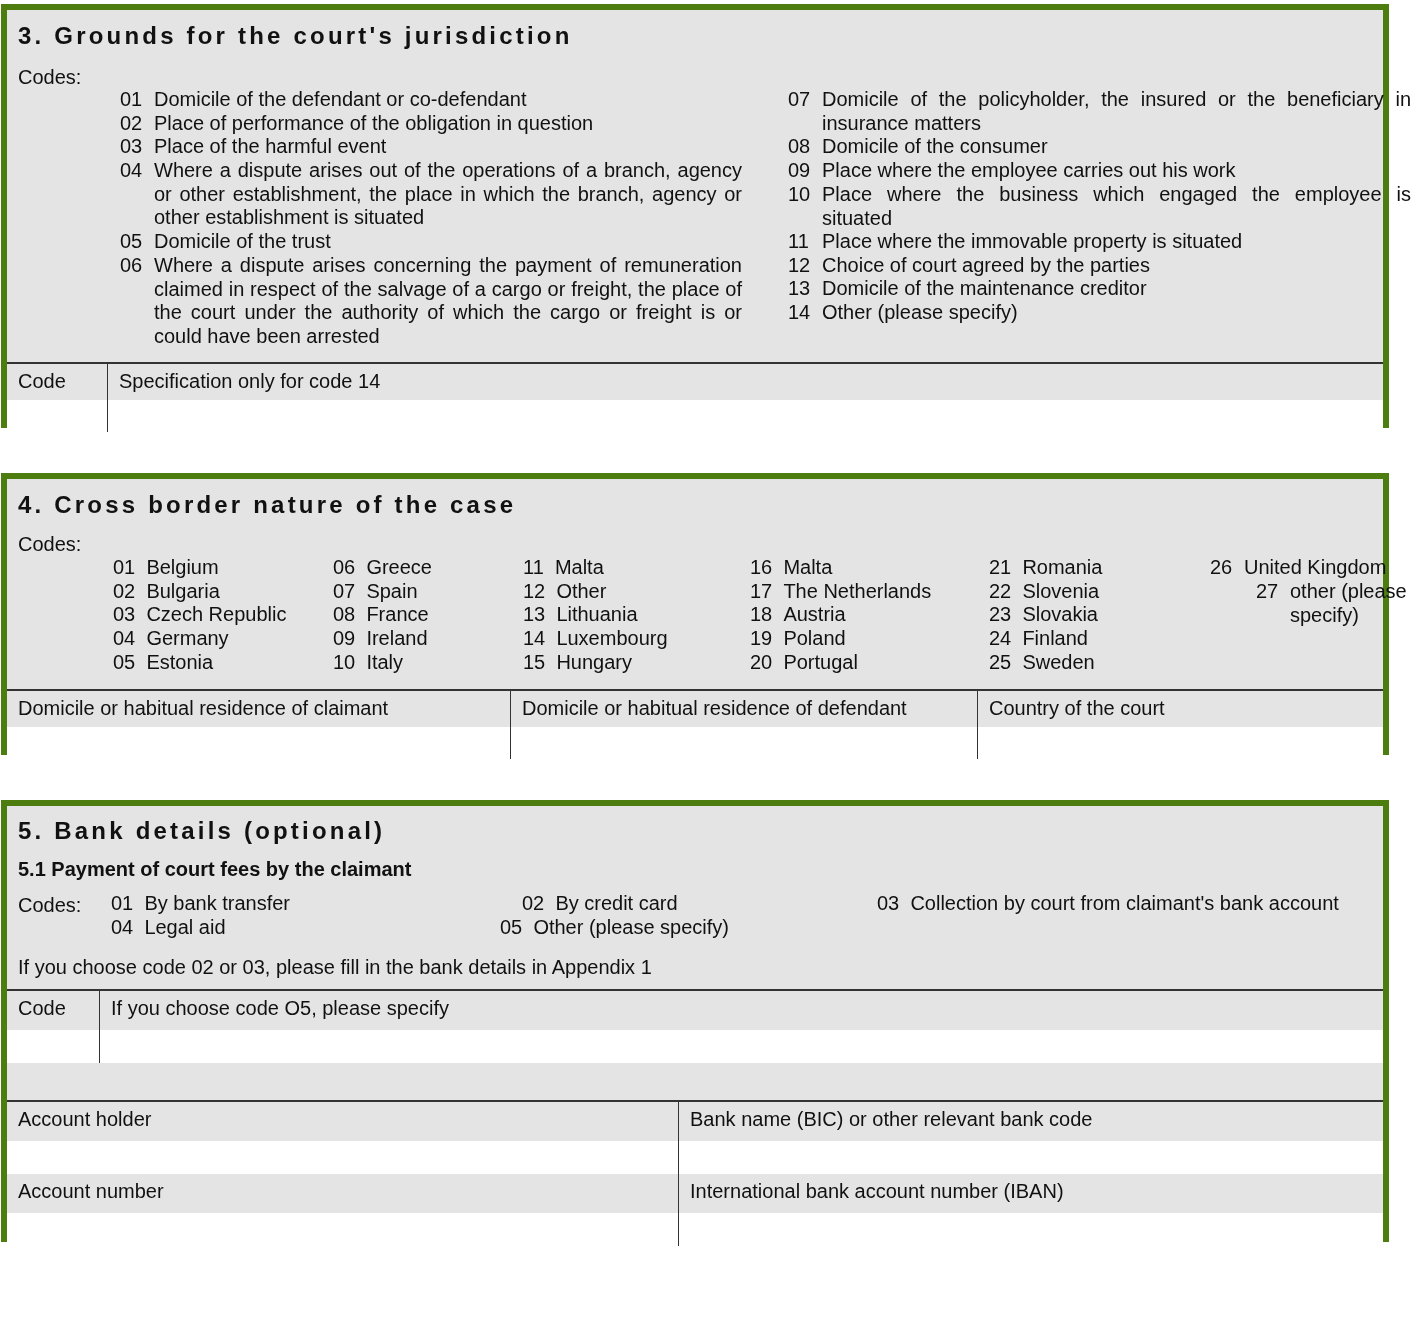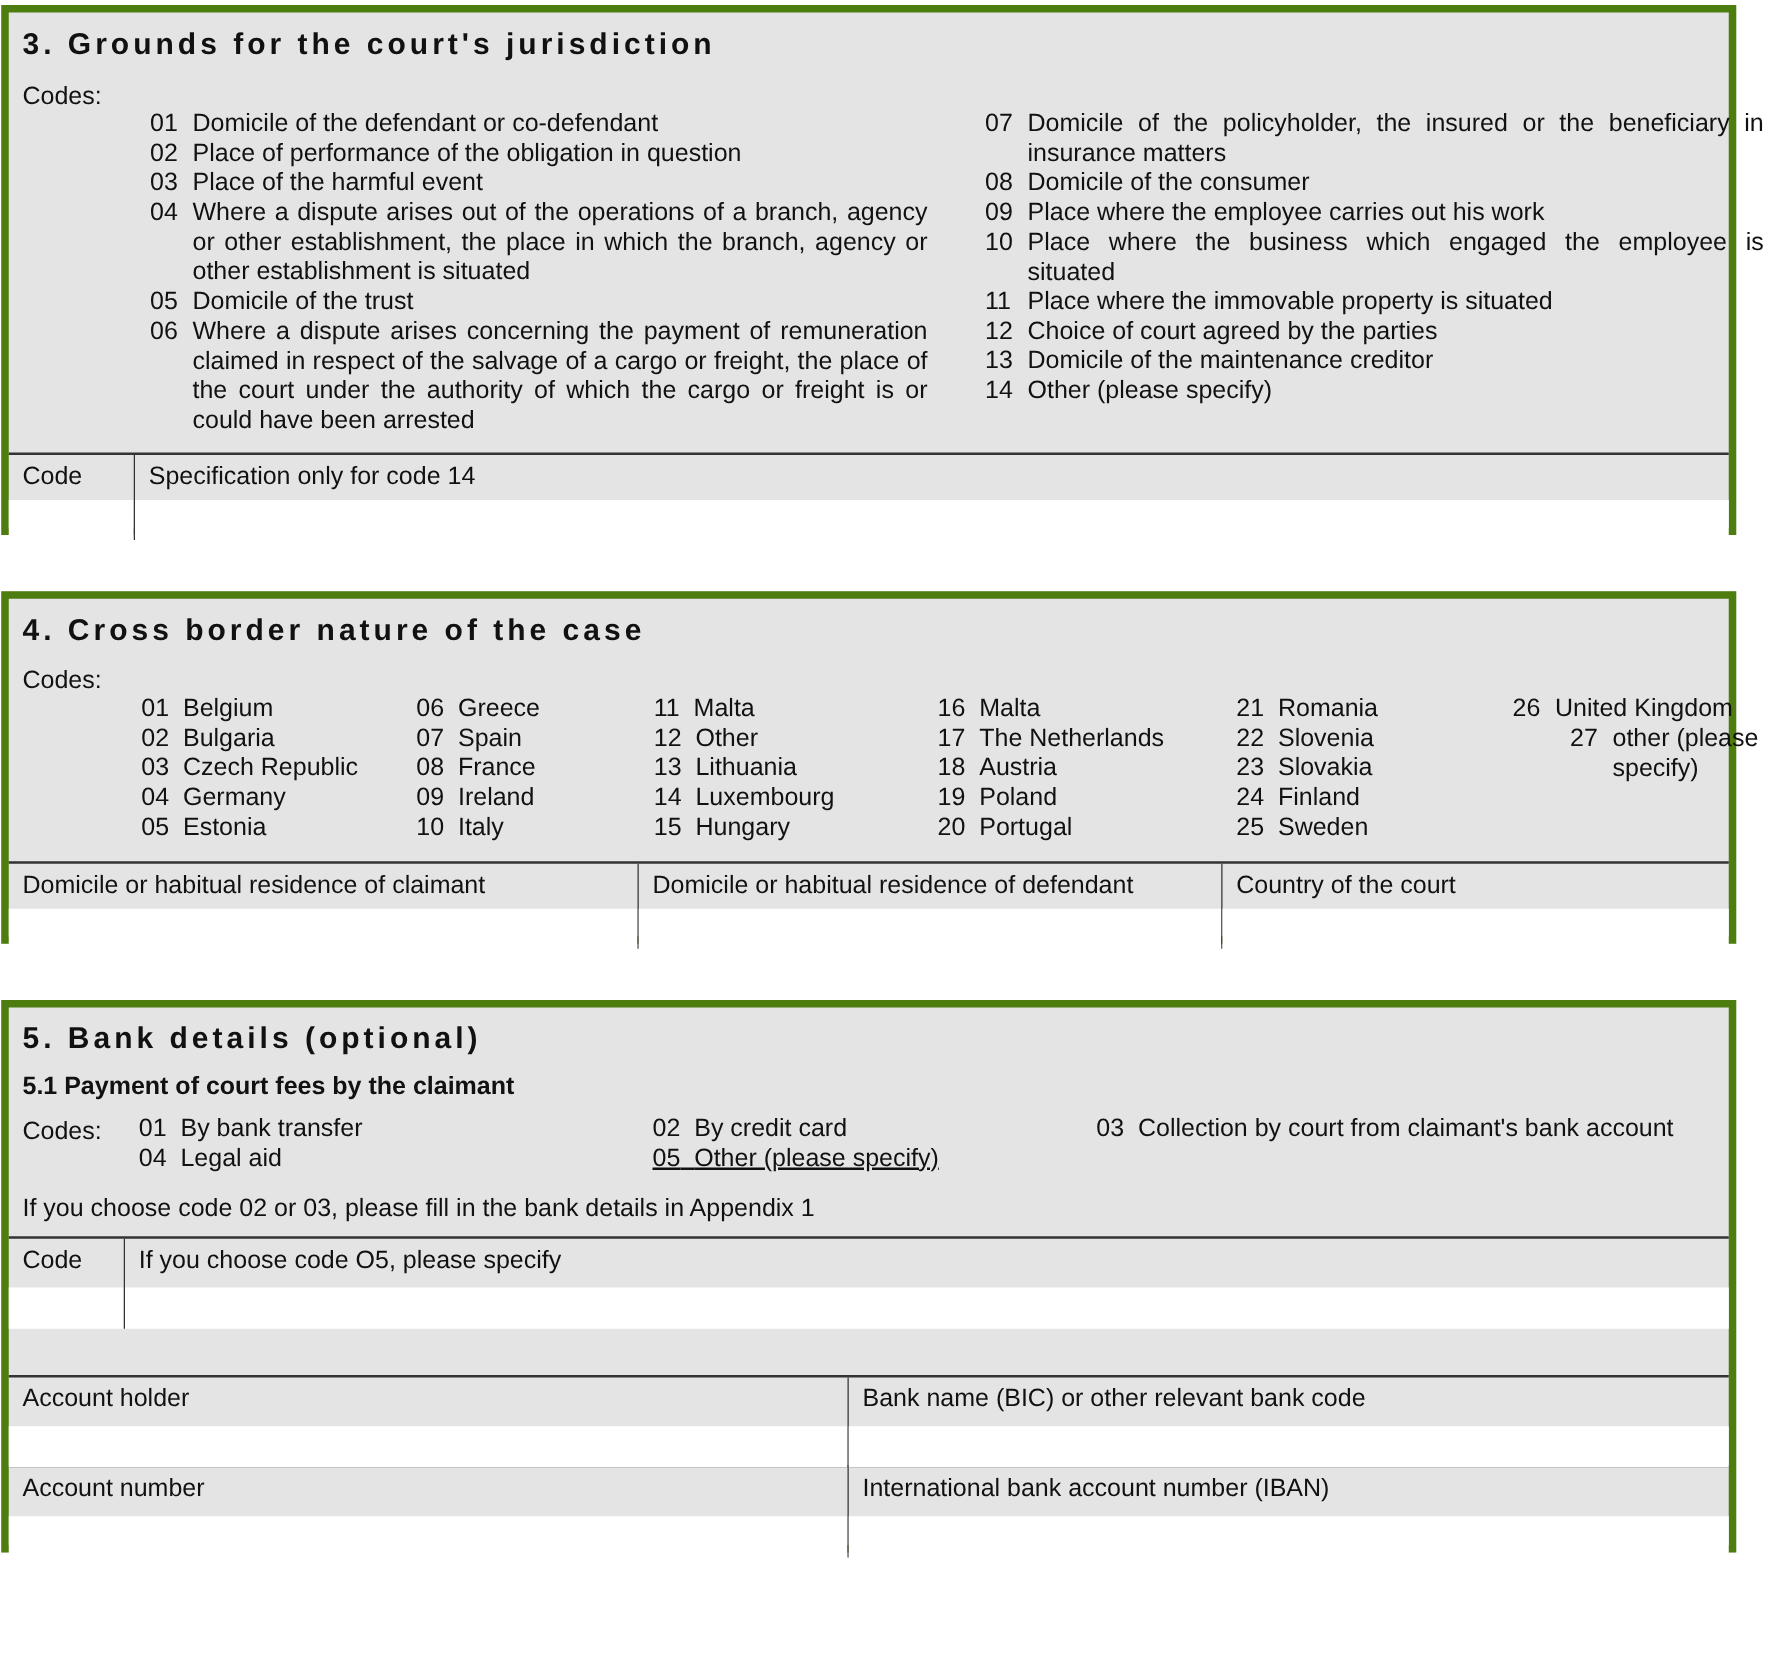--- a/index.html
+++ b/index.html
@@ -178,21 +178,21 @@
 <div class="section" style="top:800px; height:442px;">
   <div class="sec-title" style="top:11px;">5. Bank details (optional)</div>
   <div class="sub-title" style="top:52px;">5.1 Payment of court fees by the claimant</div>
   <div class="codes-label" style="top:88px;">Codes:</div>
 
   <div>
     <div class="item" style="left:104px; top:86px;"><span>01</span>&nbsp;&nbsp;<span>By bank transfer</span></div>
     <div class="item" style="left:515px; top:86px;"><span>02</span>&nbsp;&nbsp;<span>By credit card</span></div>
     <div class="item" style="left:870px; top:86px;"><span>03</span>&nbsp;&nbsp;<span>Collection by court from claimant's bank account</span></div>
     <div class="item" style="left:104px; top:110px;"><span>04</span>&nbsp;&nbsp;<span>Legal aid</span></div>
-    <div class="item" style="left:515px; top:110px;text-decoration:underline;"><span>05</span>&nbsp;&nbsp;<span>Other (please specify)</span></div>
+    <div class="item" style="left:493px; top:110px;"><span>05</span>&nbsp;&nbsp;<span>Other (please specify)</span></div>
   </div>
 
   <div class="abs" style="left:11px; top:150px;">If you choose code 02 or 03, please fill in the bank details in Appendix 1</div>
 
   <div class="row" style="top:183px; height:72px;">
     <div class="cell" style="left:0; width:92px;">
       <span class="lbl">Code</span>
       <div class="input" style="height:33px;"></div>
     </div>
     <div class="vline" style="left:92px;"></div>

